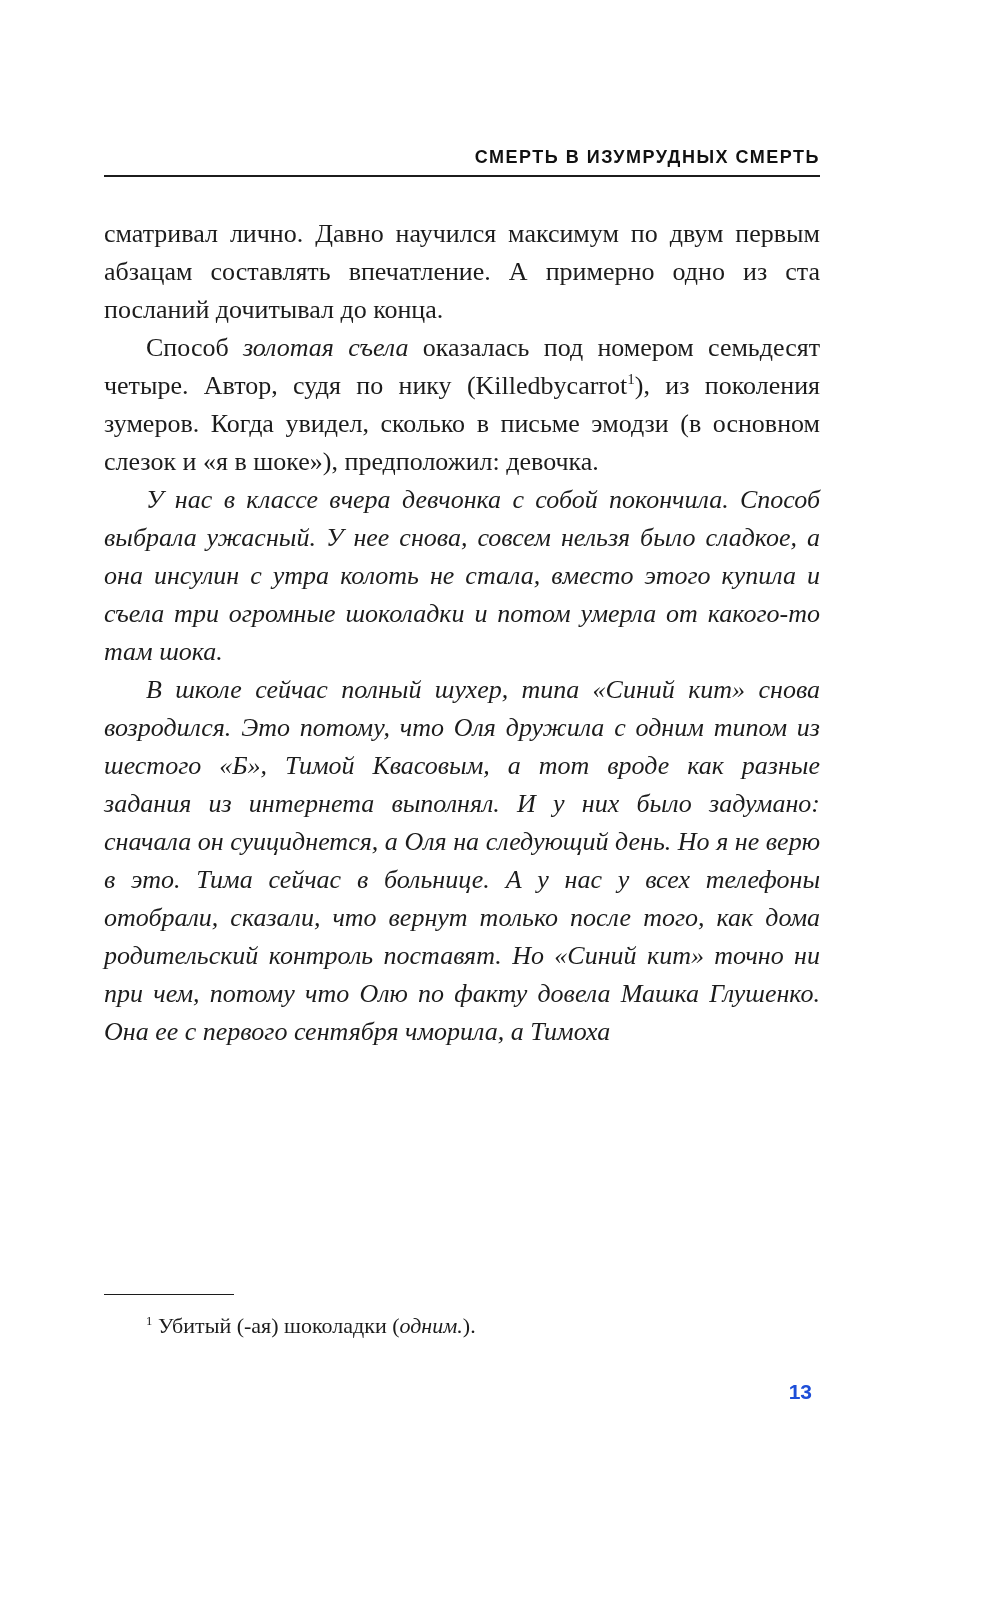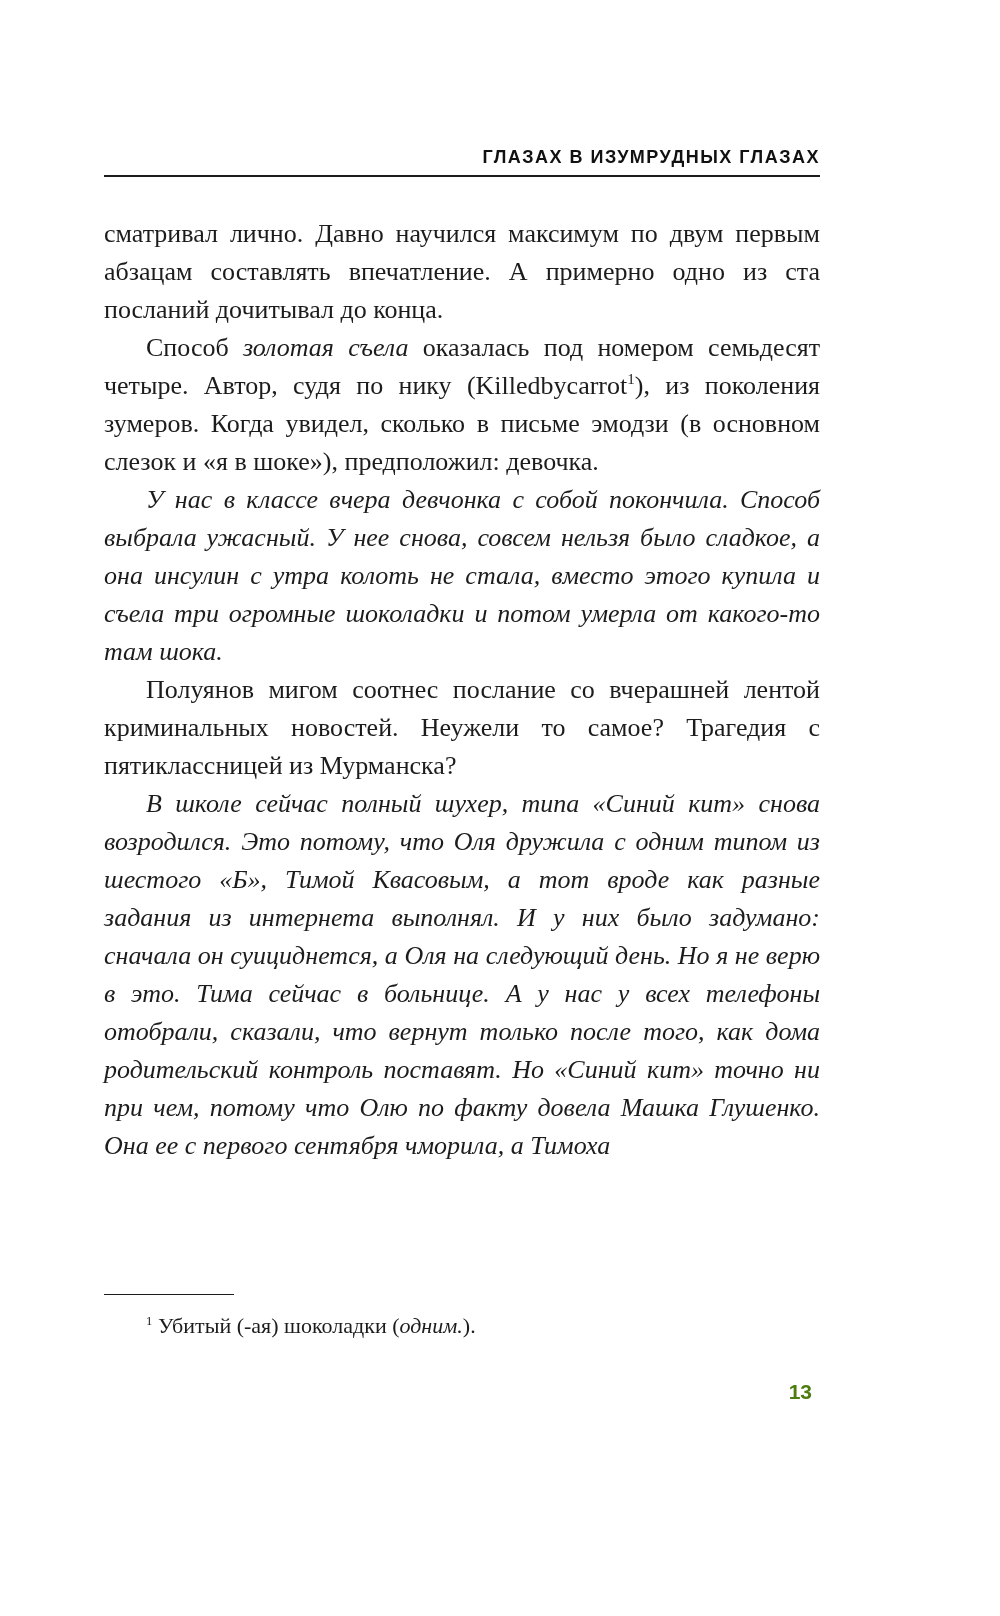--- a/index.html
+++ b/index.html
@@ -80,38 +80,37 @@
     line-height: 0;
     vertical-align: super;
   }
   .page-number {
     position: absolute;
     right: 8px;
     top: 1380px;
     font-family: "Liberation Sans", sans-serif;
     font-weight: 700;
     font-size: 21px;
-    color: #4d7c0f;
+    color: #1d4ed8;
   }
 </style>
 </head>
 <body>
 
 <div class="page">
 
   <header class="running-head">
-    <div class="header-title">ГЛАЗАХ В ИЗУМРУДНЫХ ГЛАЗАХ</div>
+    <div class="header-title">СМЕРТЬ В ИЗУМРУДНЫХ СМЕРТЬ</div>
     <div class="header-rule"></div>
   </header>
 
   <main class="body-text" id="body-text">
       <p class="para"><span>сматривал лично. Давно научился максимум по двум первым абзацам составлять впечатление. А примерно одно из ста посланий дочитывал до конца.</span></p>
       <p class="para indent"><span>Способ </span><span class="italic">золотая съела</span><span> оказалась под номером семьдесят четыре. Автор, судя по нику (Killedbycarrot</span><sup class="fn-ref">1</sup><span>), из поколения зумеров. Когда увидел, сколько в письме эмодзи (в основном слезок и «я в шоке»), предположил: девочка.</span></p>
       <p class="para indent"><span class="italic">У нас в классе вчера девчонка с собой покончила. Способ выбрала ужасный. У нее снова, совсем нельзя было сладкое, а она инсулин с утра колоть не стала, вместо этого купила и съела три огромные шоколадки и потом умерла от какого-то там шока.</span></p>
-      <p class="para indent"><span>Полуянов мигом соотнес послание со вчерашней лентой криминальных новостей. Неужели то самое? Трагедия с пятиклассницей из Мурманска?</span></p>
       <p class="para indent"><span class="italic">В школе сейчас полный шухер, типа «Синий кит» снова возродился. Это потому, что Оля дружила с одним типом из шестого «Б», Тимой Квасовым, а тот вроде как разные задания из интернета выполнял. И у них было задумано: сначала он суициднется, а Оля на следующий день. Но я не верю в это. Тима сейчас в больнице. А у нас у всех телефоны отобрали, сказали, что вернут только после того, как дома родительский контроль поставят. Но «Синий кит» точно ни при чем, потому что Олю по факту довела Машка Глушенко. Она ее с первого сентября чморила, а Тимоха</span></p>
     </main>
 
   <div class="footnote-block">
     <div class="footnote-rule"></div>
     <p class="footnote"><sup class="fn-marker">1</sup><span id="footnote-text"><span> Убитый (-ая) шоколадки (</span><span class="italic">одним.</span><span>).</span></span></p>
   </div>
 
   <div class="page-number">13</div>
 

